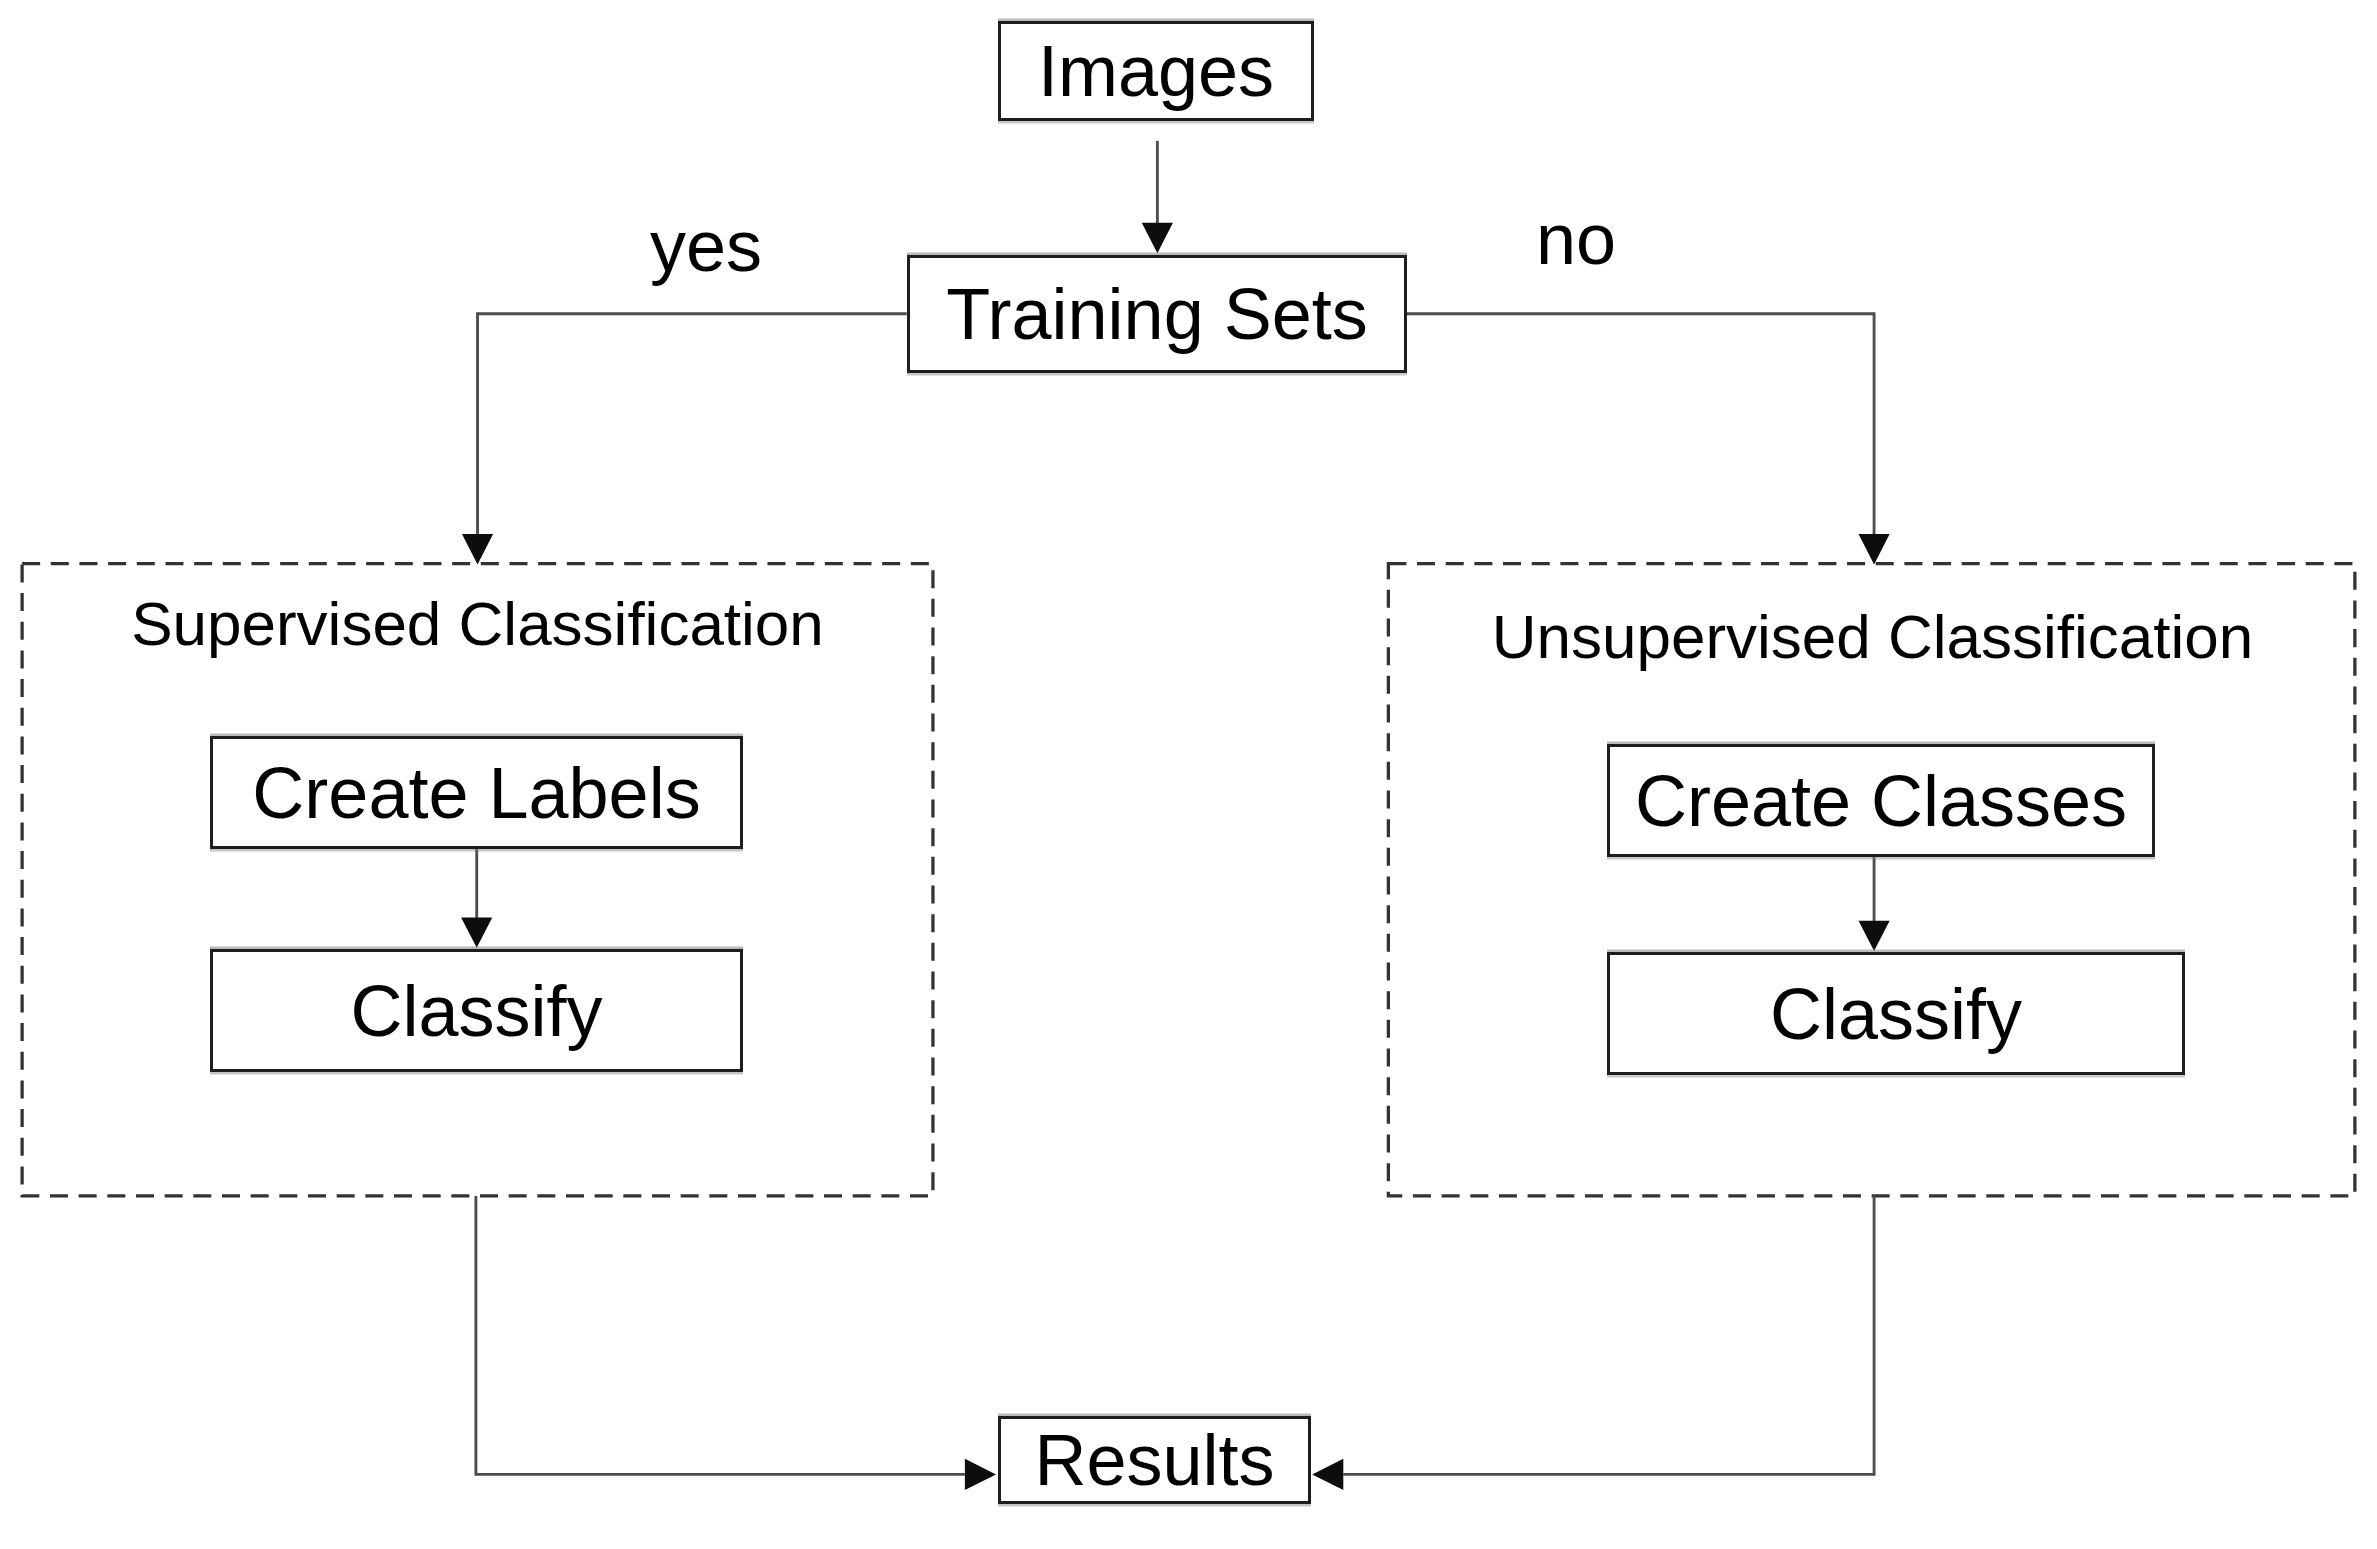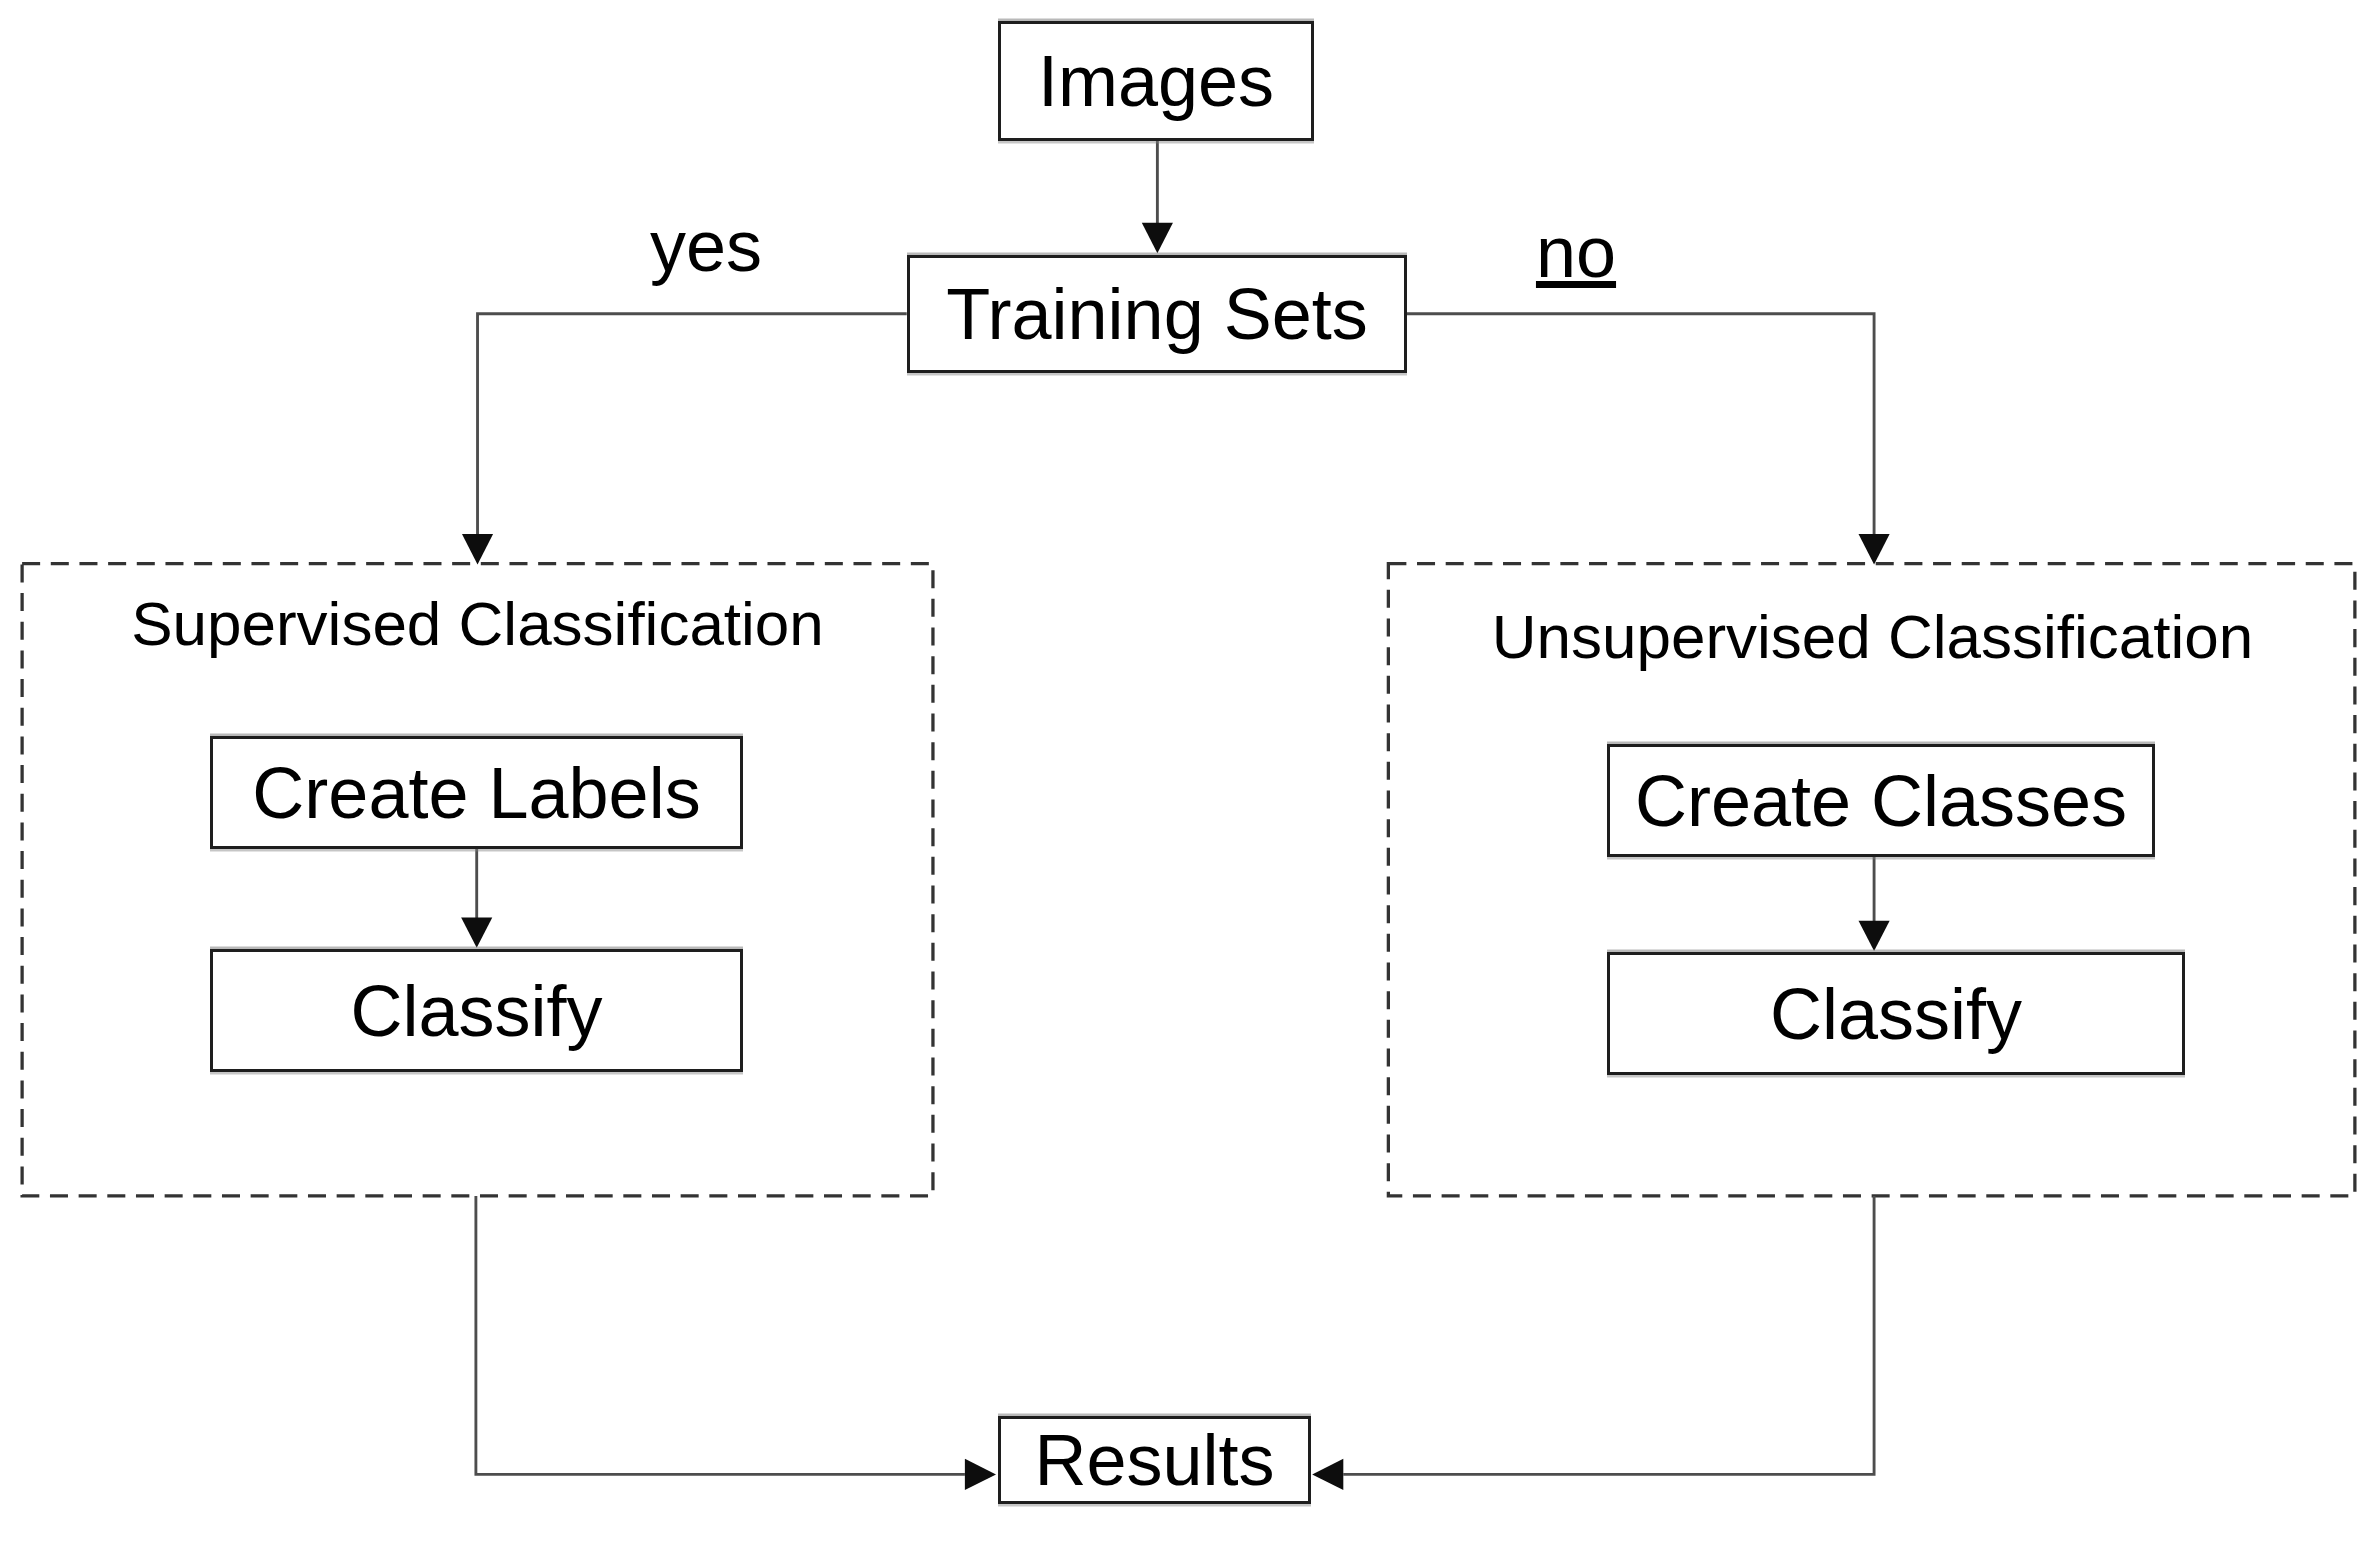--- a/index.html
+++ b/index.html
@@ -46,31 +46,31 @@
   }
   .edge-label {
     position: absolute;
     text-align: center;
     font-size: 72px;
     line-height: 88px;
     height: 88px;
     white-space: nowrap;
   }
   
-  #node-images          { left: 998px; top: 20.5px;   width: 316px; height: 120px; }
+  #node-images          { left: 998px; top: 20.5px;   width: 316px; height: 100px; }
   #node-training-sets   { left: 907px; top: 255px;  width: 500px; height: 118px; }
   #node-create-labels   { left: 210px;  top: 736px;  width: 533px; height: 113px; }
   #node-classify-sup    { left: 210px;  top: 949px; width: 533px; height: 123px; }
   #node-create-classes  { left: 1607px; top: 744px;  width: 548px; height: 113px; }
   #node-classify-unsup  { left: 1607px; top: 952px; width: 578px; height: 123px; }
   #node-results         { left: 998px; top: 1416px; width: 313px; height: 88px; }
   #title-supervised     { left: 22px;   top: 583px;  width: 911px; }
   #title-unsupervised   { left: 1389px; top: 596px;  width: 967px; }
   #label-yes            { left: 583px;  top: 202px;  width: 246px; }
-  #label-no             { left: 1453px; top: 208px;  width: 246px; text-decoration: underline; }
+  #label-no             { left: 1453px; top: 195px;  width: 246px; }
 </style>
 </head>
 <body>
 
 <div class="canvas">
 
   <svg class="wires" viewBox="0 0 2902 1891" xmlns="http://www.w3.org/2000/svg">
 
     <rect x="27" y="688" width="1112" height="772" fill="none" stroke="#333333" stroke-width="4" stroke-dasharray="22 13"></rect>
     <rect x="1695" y="688" width="1180" height="772" fill="none" stroke="#333333" stroke-width="4" stroke-dasharray="22 13"></rect>

